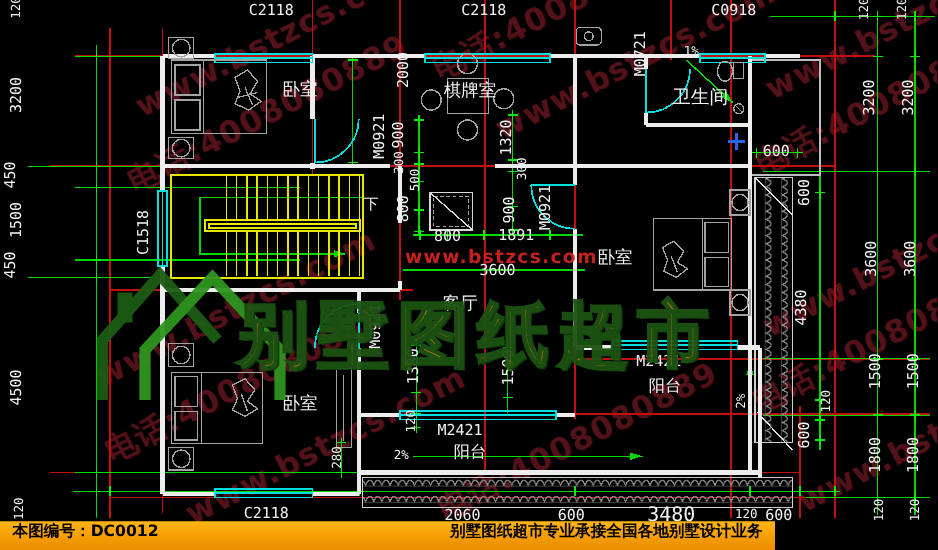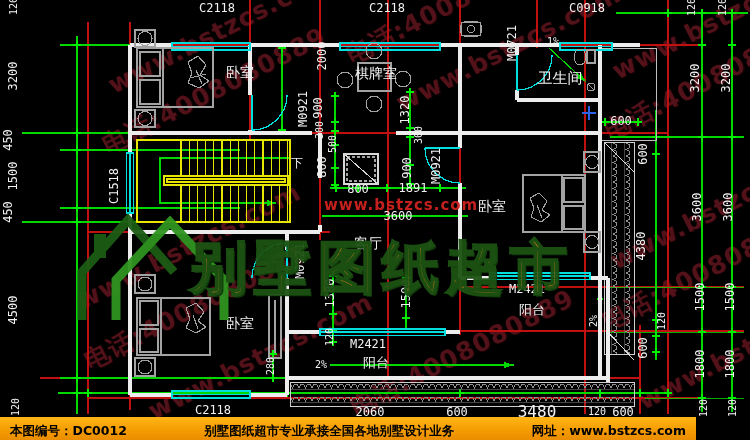--- a/index.html
+++ b/index.html
@@ -12,23 +12,23 @@
   svg#plan{position:absolute;left:0;top:0;z-index:2;}
   #anno-layer{position:absolute;inset:0;z-index:3;}
   .anno{position:absolute;color:#f2f2f2;font-family:"DejaVu Sans Mono","DejaVu Sans","Liberation Mono",monospace;
         white-space:nowrap;line-height:1;}
   #logo{position:absolute;left:72px;top:192px;width:606px;height:148px;z-index:4;opacity:.95;}
   #logo .brand{position:absolute;left:118px;top:38px;font-size:57px;font-weight:bold;
        letter-spacing:7px;color:#c97d1d;-webkit-text-stroke:2px #1d5413;
        text-shadow:2px 2px 0 #123c0c;white-space:nowrap;}
   #logo .url{position:absolute;left:252px;top:4px;font-size:15px;font-weight:bold;color:#cf2320;
        letter-spacing:1px;}
-  #footer{position:absolute;left:0;bottom:0;width:696px;height:23px;z-index:5;
+  #footer{position:absolute;left:0;bottom:0;width:620px;height:23px;z-index:5;
       background:linear-gradient(180deg,#ffb616 0%,#f59d04 55%,#ea8c00 100%);
-      display:flex;align-items:flex-end;justify-content:space-between;
+      display:flex;align-items:flex-start;justify-content:space-between;
       padding:0 10px;box-sizing:border-box;color:#000;font-weight:bold;font-size:12.5px;
       font-family:"DejaVu Sans","Liberation Sans",sans-serif;white-space:nowrap;}
 </style>
 </head>
 <body>
 
 <div id="canvas">
 
   <div id="wm-layer">
       <div class="wm" style="left: 110px; top: 72px;">www.bstzcs.com</div>
@@ -580,15 +580,14 @@
       <path d="M44,128 L44,88 L98,30 L152,88 L152,128" fill="none" stroke="#2f9420" stroke-width="9"></path>
       <rect x="22" y="42" width="12" height="24" fill="#1c5c14"></rect>
     </svg>
     <span class="url">www.bstzcs.com</span>
     <span class="brand">别墅图纸超市</span>
   </div>
 
   <div id="footer">
     <span>本图编号：DC0012</span>
     <span>别墅图纸超市专业承接全国各地别墅设计业务</span>
-    <span>网址：www.bstzcs.com</span>
   </div>
 </div>
 
 </body></html>

